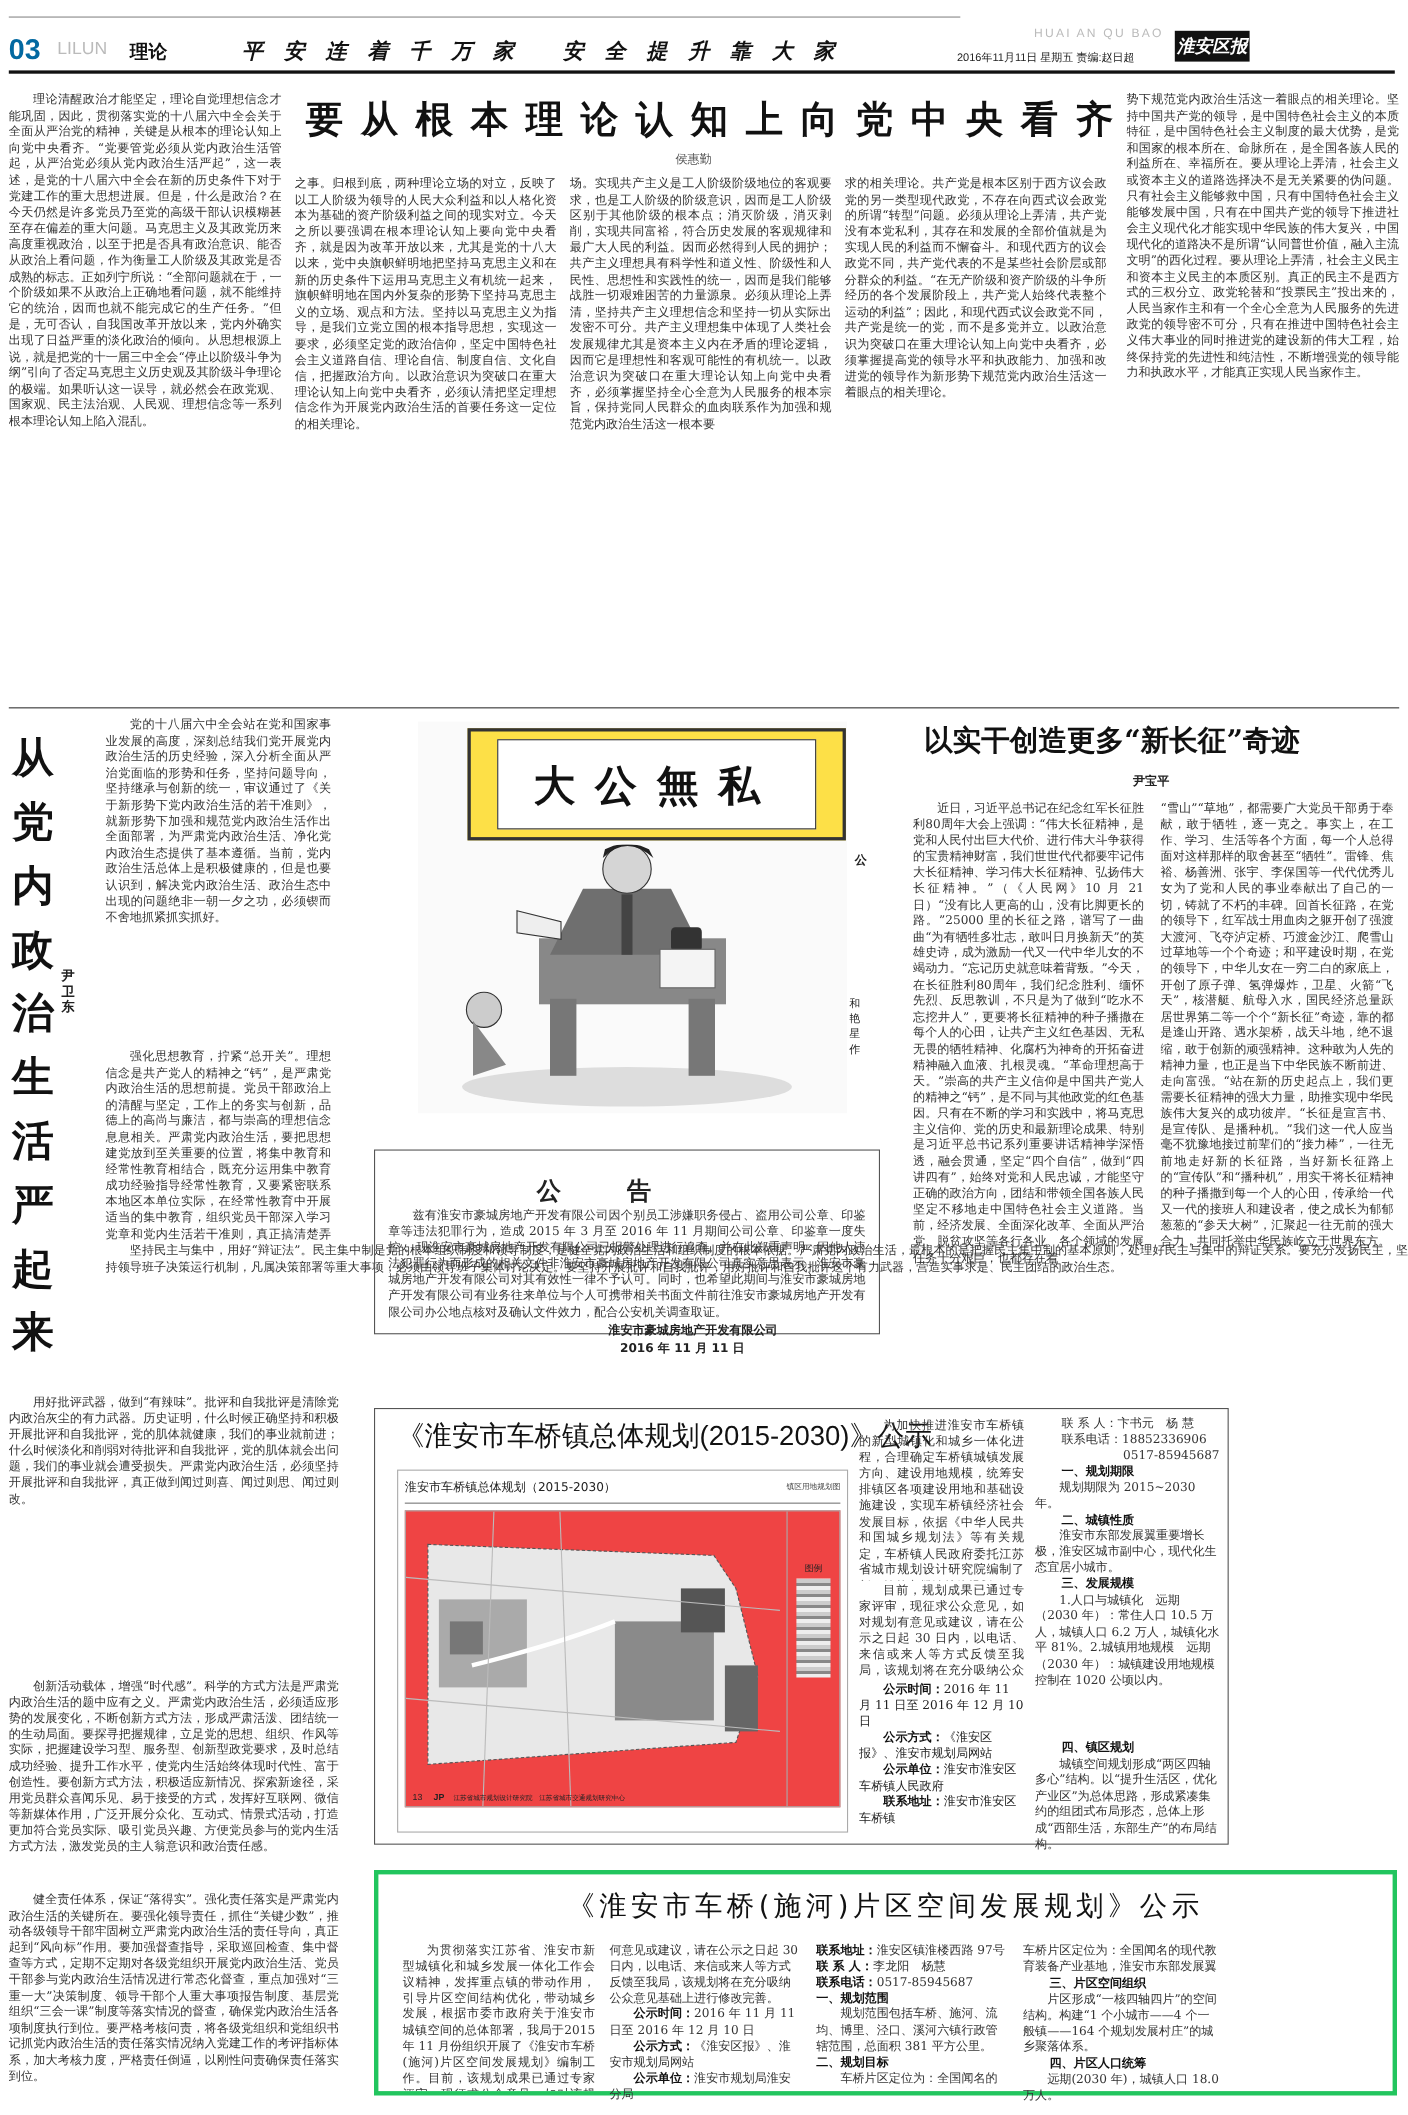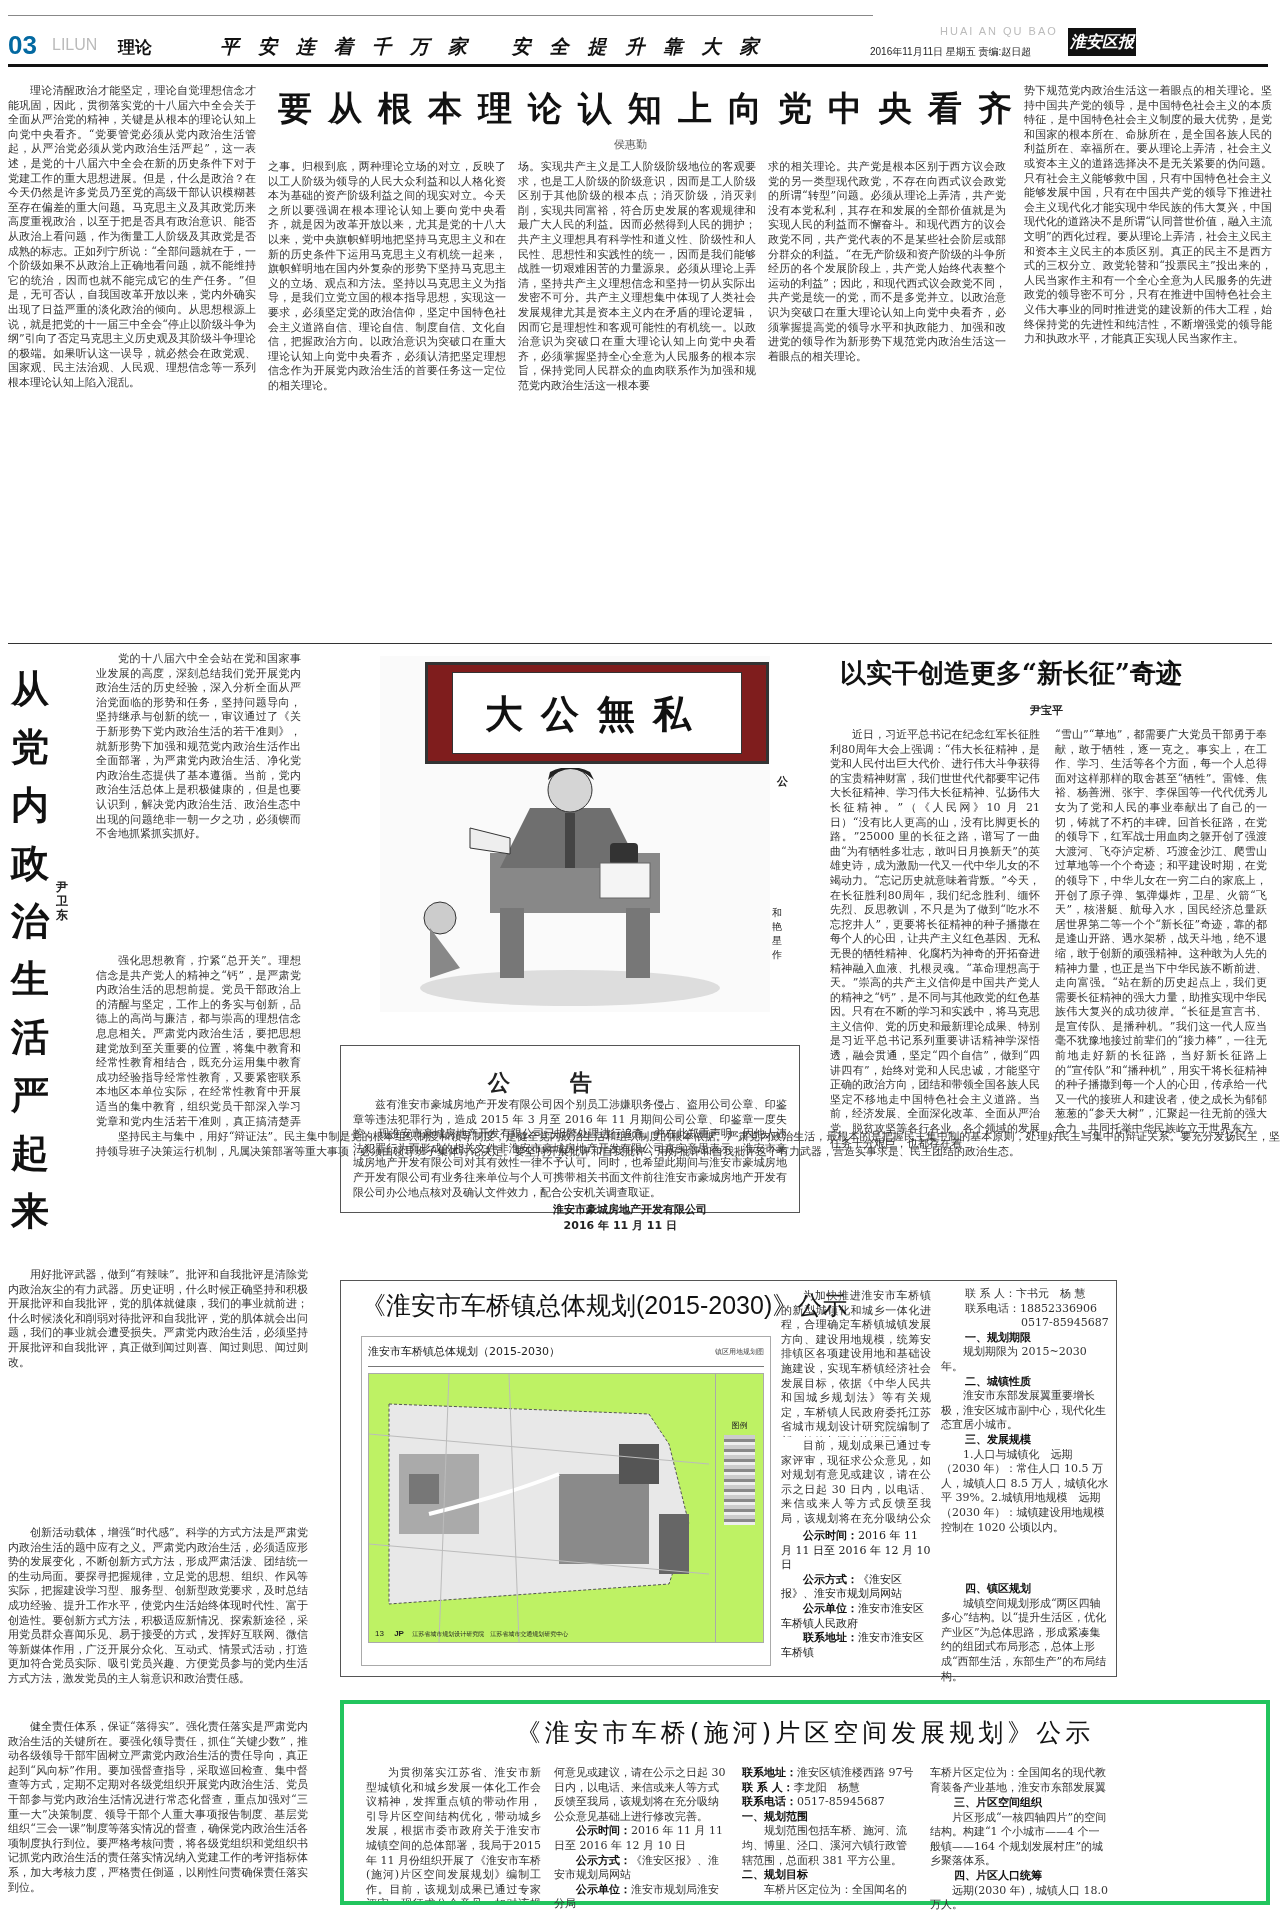--- a/index.html
+++ b/index.html
@@ -14,33 +14,33 @@
   .slogan { left: 220px; top: 34px; font-size: 19px; font-weight: bold; letter-spacing: 19px; color: #111; font-style: italic; }
   .pinyin { left: 940px; top: 25px; font-family: "Liberation Sans", sans-serif; font-size: 11px; color: #bbb; letter-spacing: 2px; }
   .date { left: 870px; top: 45px; font-family: "Liberation Sans", sans-serif; font-size: 10px; color: #222; }
   .mast { left: 1068px; top: 28px; width: 68px; height: 28px; background: #111; color: #fff; font-size: 16px; font-style: italic; font-weight: bold; text-align: center; line-height: 28px; }
   .hl1 { left: 278px; top: 86px; font-size: 34px; font-weight: bold; letter-spacing: 16px; color: #111; }
   .byline1 { left: 614px; top: 137px; font-size: 11px; color: #555; }
   .divider { border-top: 1px solid #333; }
   .vt { left: 10px; top: 660px; width: 40px; font-size: 38px; font-weight: bold; line-height: 58px; color: #111; text-align: center; }
   .vt-by { left: 56px; top: 880px; width: 14px; font-size: 12px; font-weight: bold; line-height: 14px; font-family: "DejaVu Sans", sans-serif; }
   .cartoon { left: 380px; top: 656px; width: 390px; height: 356px; background: #fafafa; }
-  .scroll { left: 45px; top: 6px; width: 344px; height: 102px; border: 3px solid #333; background: #7f1d1d; padding: 7px 24px; }
+  .scroll { left: 45px; top: 6px; width: 344px; height: 102px; border: 3px solid #333; background: #fde047; padding: 7px 24px; }
   .scroll-in { width: 100%; height: 100%; background: #fff; border: 1px solid #333; font-size: 38px; font-weight: bold; text-align: center; line-height: 82px; letter-spacing: 18px; color: #111; }
   .notice { left: 340px; top: 1045px; width: 460px; height: 168px; border: 1px solid #555; padding: 6px 12px; }
   .notice-title { text-align: center; font-size: 22px; font-weight: bold; letter-spacing: 60px; font-family: "DejaVu Sans", sans-serif; margin-top: 16px; }
   .notice-sign { text-align: right; padding-right: 80px; font-size: 11px; font-weight: bold; line-height: 16px; font-family: "DejaVu Sans", sans-serif; }
   .hl2 { left: 840px; top: 656px; font-size: 26px; font-weight: bold; color: #111; }
   .byline2 { left: 1030px; top: 703px; font-size: 11px; font-weight: bold; font-family: "DejaVu Sans", sans-serif; }
   .box1 { left: 340px; top: 1280px; width: 777px; height: 397px; border: 1px solid #555; }
   .box1-title { left: 20px; top: 8px; font-size: 25px; color: #111; font-family: "Liberation Sans", sans-serif; }
   .map { left: 20px; top: 55px; width: 410px; height: 330px; border: 1px solid #aaa; background: #fff; }
   .map-hd { height: 26px; border-bottom: 1px solid #777; margin: 4px 6px 0; font-size: 11px; font-family: "DejaVu Sans", sans-serif; line-height: 22px; display: flex; justify-content: space-between; }
   .map-sub { font-size: 7px; color: #444; }
-  .map-body { position: relative; margin: 6px; height: 270px; border: 1px solid #aaa; background: #bef264; }
+  .map-body { position: relative; margin: 6px; height: 270px; border: 1px solid #aaa; background: #ef4444; }
   .map-legend { position: absolute; right: 0; top: 0; width: 48px; height: 100%; border-left: 1px solid #aaa; }
   .map-ft { position: absolute; left: 6px; bottom: 3px; font-size: 8px; font-family: "Liberation Sans", sans-serif; }
   .box2 { left: 340px; top: 1700px; width: 930px; height: 205px; border: 4px solid #22c55e; }
   .box2-title { left: 0; width: 100%; top: 12px; text-align: center; font-size: 25px; letter-spacing: 4px; font-family: "DejaVu Sans", sans-serif; color: #111; }
   b.lbl { font-family: "DejaVu Sans", sans-serif; color: #111; }
   .sec-h { font-weight: bold; font-family: "DejaVu Sans", sans-serif; color: #111; }
 </style>
 </head>
 <body>
 
@@ -149,21 +149,21 @@
   </div>
   <div class="abs" style="left:600px;top:6px;width:168px;font-size:11px;line-height:14.6px;color:#333;">
     <div style="padding-left:24px;">联 系 人：卞书元　杨 慧</div>
     <div style="padding-left:24px;">联系电话：18852336906</div>
     <div style="padding-left:80px;">0517-85945687</div>
     <div style="padding-left:24px;" class="sec-h">一、规划期限</div>
     <div style="text-indent:2em;">规划期限为 2015~2030 年。</div>
     <div style="padding-left:24px;" class="sec-h">二、城镇性质</div>
     <div style="text-indent:2em;">淮安市东部发展翼重要增长极，淮安区城市副中心，现代化生态宜居小城市。</div>
     <div style="padding-left:24px;" class="sec-h">三、发展规模</div>
-    <div style="text-indent:2em;">1.人口与城镇化　远期（2030 年）：常住人口 10.5 万人，城镇人口 8.5 万人，城镇化水平 39%。2.城镇用地规模　远期（2030 年）：城镇建设用地规模控制在 1020 公顷以内。</div>
+    <div style="text-indent:2em;">1.人口与城镇化　远期（2030 年）：常住人口 10.5 万人，城镇人口 6.2 万人，城镇化水平 81%。2.城镇用地规模　远期（2030 年）：城镇建设用地规模控制在 1020 公顷以内。</div>
     <div style="padding-left:24px;margin-top:47px;" class="sec-h">四、镇区规划</div>
     <div style="text-indent:2em;">城镇空间规划形成“两区四轴多心”结构。以“提升生活区，优化产业区”为总体思路，形成紧凑集约的组团式布局形态，总体上形成“西部生活，东部生产”的布局结构。</div>
   </div>
 </div>
 
 <div class="abs box2">
   <div class="abs box2-title">《淮安市车桥(施河)片区空间发展规划》公示</div>
   <div class="abs txt" style="left:22px;top:62px;width:175px;height:135px;">为贯彻落实江苏省、淮安市新型城镇化和城乡发展一体化工作会议精神，发挥重点镇的带动作用，引导片区空间结构优化，带动城乡发展，根据市委市政府关于淮安市城镇空间的总体部署，我局于2015 年 11 月份组织开展了《淮安市车桥(施河)片区空间发展规划》编制工作。目前，该规划成果已通过专家评审，现征求公众意见，如对该规划有任</div>
   <div class="abs" style="left:210px;top:62px;width:175px;font-size:11px;line-height:14.6px;color:#333;">
     <div>何意见或建议，请在公示之日起 30 日内，以电话、来信或来人等方式反馈至我局，该规划将在充分吸纳公众意见基础上进行修改完善。</div>

